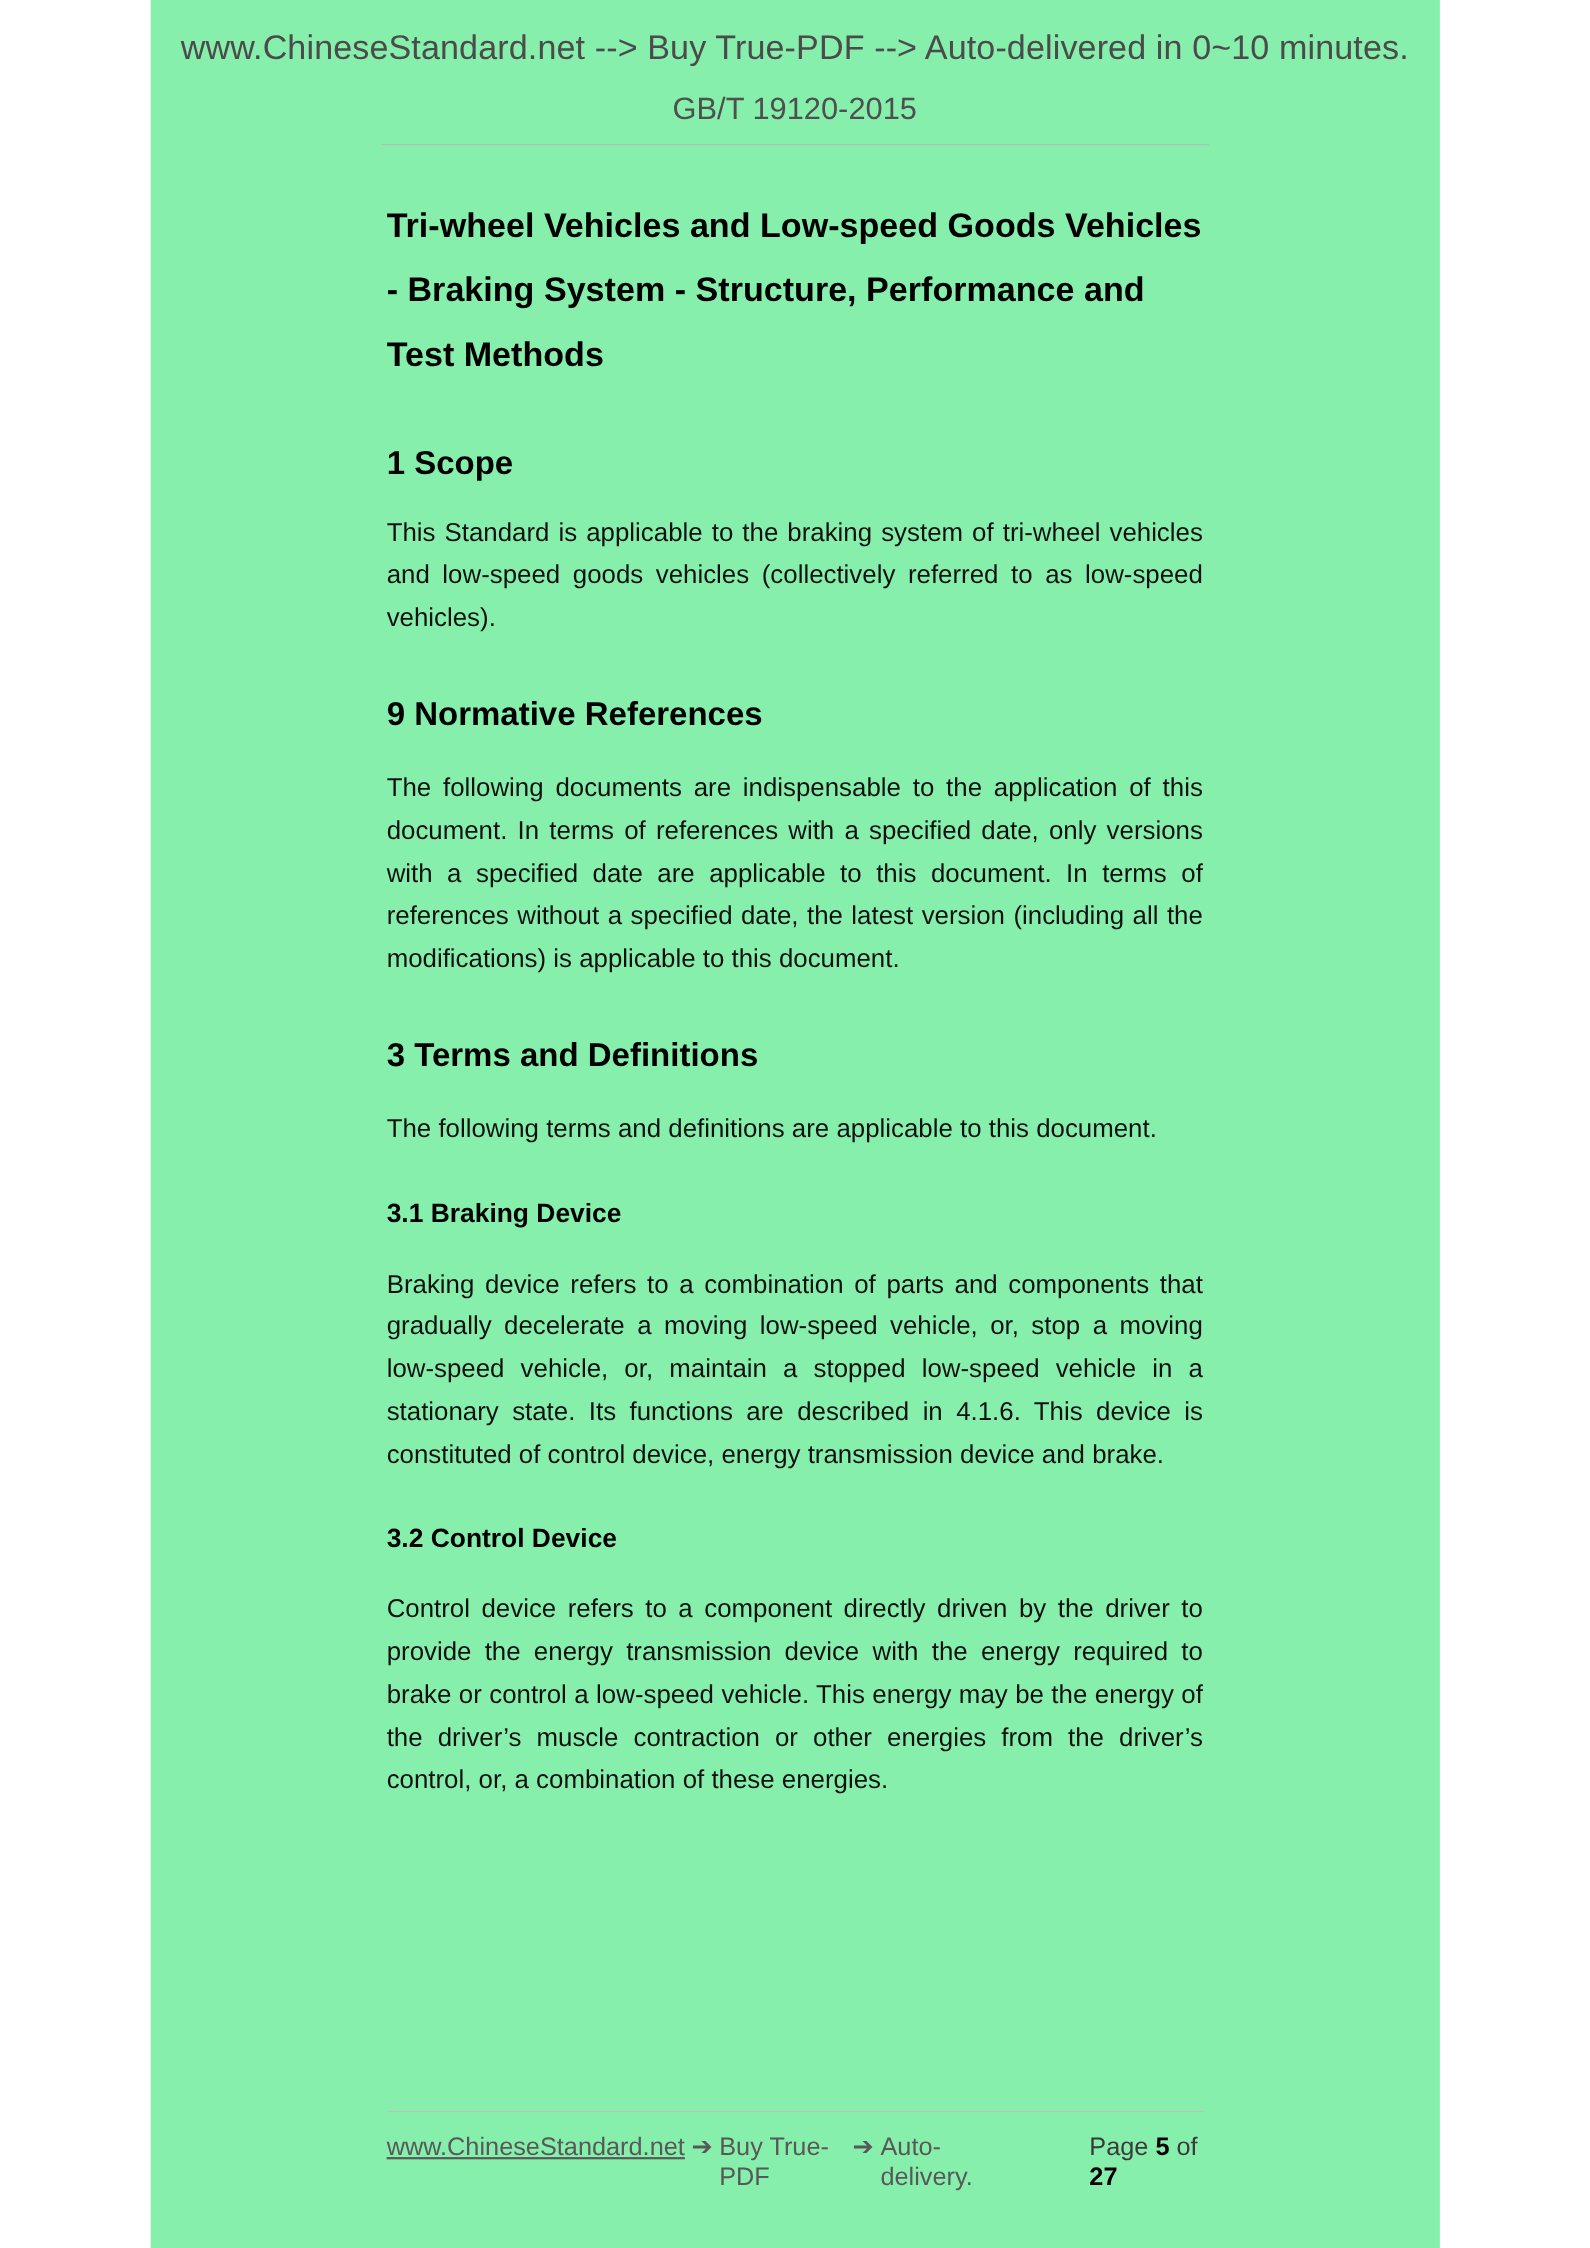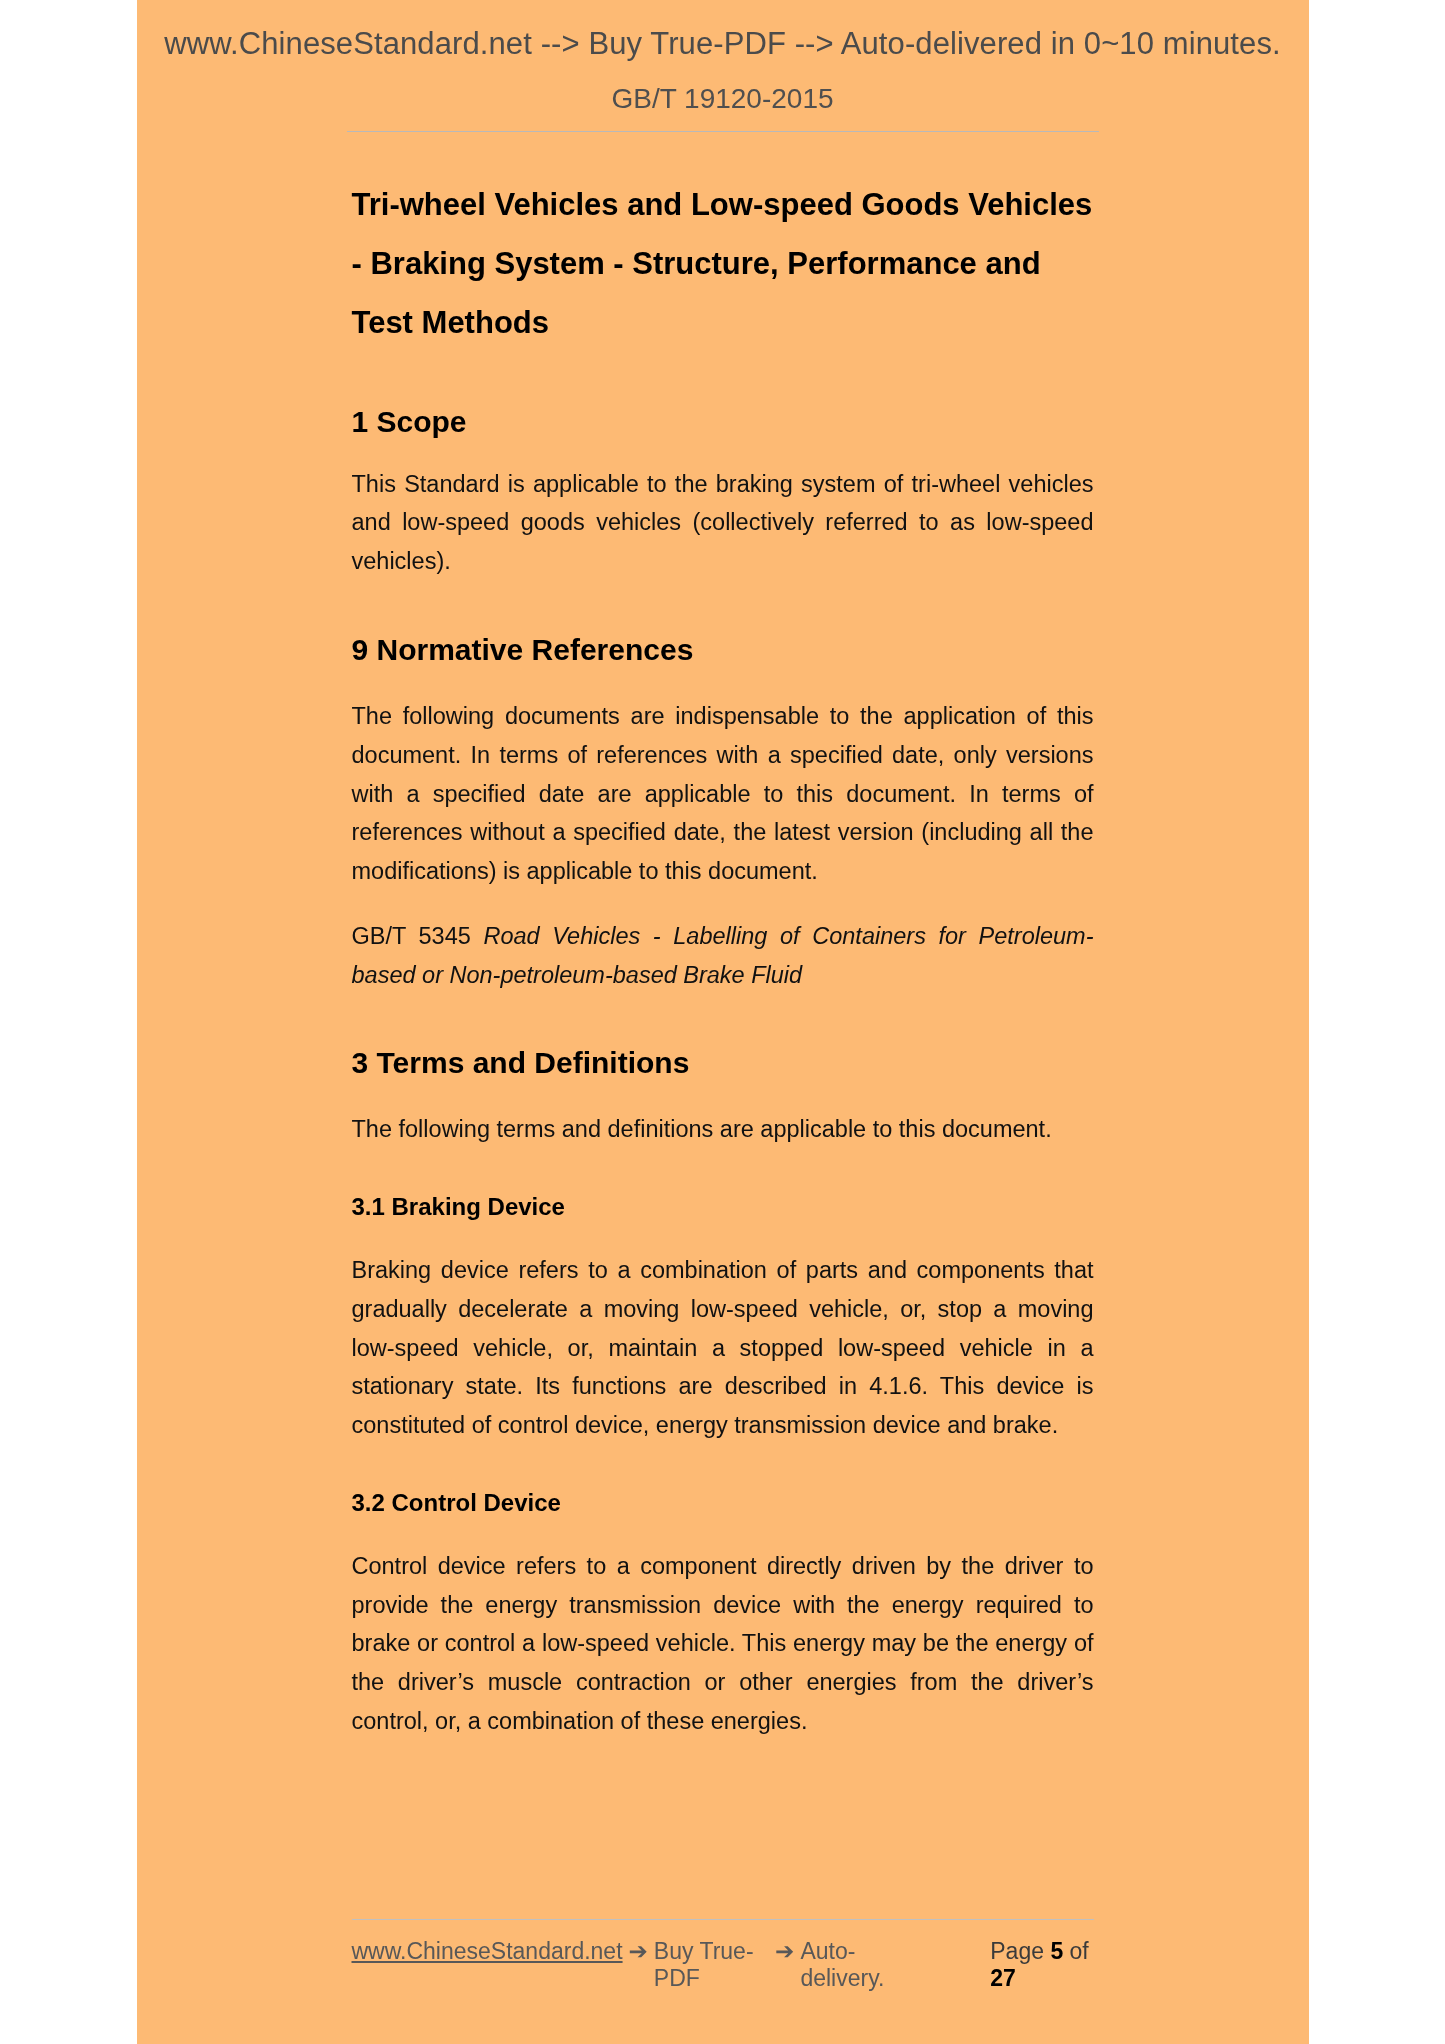--- a/index.html
+++ b/index.html
@@ -9,21 +9,21 @@
   }
   body {
     font-family: "Liberation Sans", sans-serif;
     color: #000000;
   }
   .page {
     position: relative;
     width: 1172px;
     height: 2044px;
     margin: 0 auto;
-    background: #fdba74;
+    background: #86efac;
     box-sizing: border-box;
     padding: 0;
     overflow: hidden;
   }
   .header {
     text-align: center;
     color: #545454;
     padding-top: 26px;
   }
   .header-line1 {
@@ -123,21 +123,20 @@
 
   <div class="content">
 
     <div class="doc-title">Tri-wheel Vehicles and Low-speed Goods Vehicles - Braking System - Structure, Performance and Test Methods</div>
 
     <h2 class="section">1 Scope</h2>
     <p class="para">This Standard is applicable to the braking system of tri-wheel vehicles and low-speed goods vehicles (collectively referred to as low-speed vehicles).</p>
 
     <h2 class="section">9 Normative References</h2>
     <p class="para first-after-head">The following documents are indispensable to the application of this document. In terms of references with a specified date, only versions with a specified date are applicable to this document. In terms of references without a specified date, the latest version (including all the modifications) is applicable to this document.</p>
-    <p class="para"><span>GB/T 5345 </span><span class="italic">Road Vehicles - Labelling of Containers for Petroleum-based or Non-petroleum-based Brake Fluid</span></p>
 
     <h2 class="section">3 Terms and Definitions</h2>
     <p class="para first-after-head">The following terms and definitions are applicable to this document.</p>
 
     <h3 class="subsection">3.1 Braking Device</h3>
     <p class="para first-after-head">Braking device refers to a combination of parts and components that gradually decelerate a moving low-speed vehicle, or, stop a moving low-speed vehicle, or, maintain a stopped low-speed vehicle in a stationary state. Its functions are described in 4.1.6. This device is constituted of control device, energy transmission device and brake.</p>
 
     <h3 class="subsection">3.2 Control Device</h3>
     <p class="para first-after-head">Control device refers to a component directly driven by the driver to provide the energy transmission device with the energy required to brake or control a low-speed vehicle. This energy may be the energy of the driver’s muscle contraction or other energies from the driver’s control, or, a combination of these energies.</p>
 

